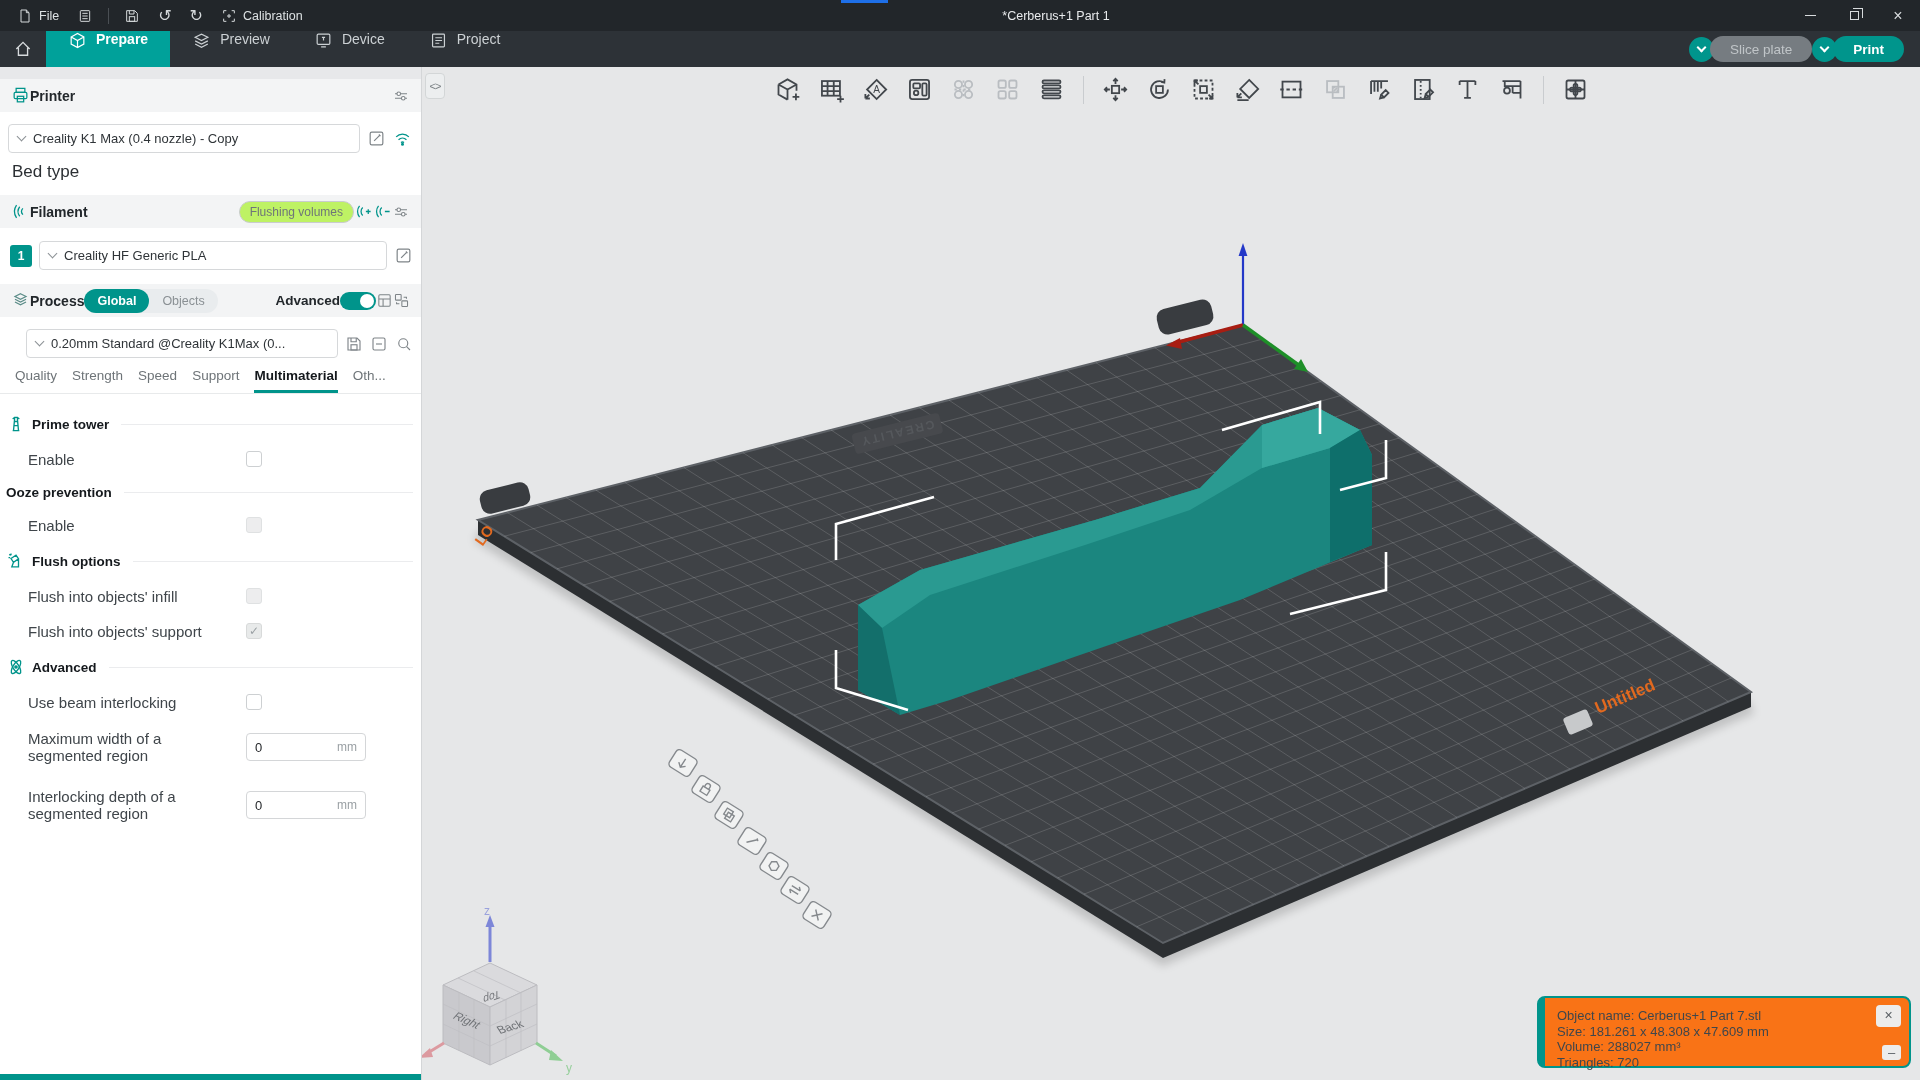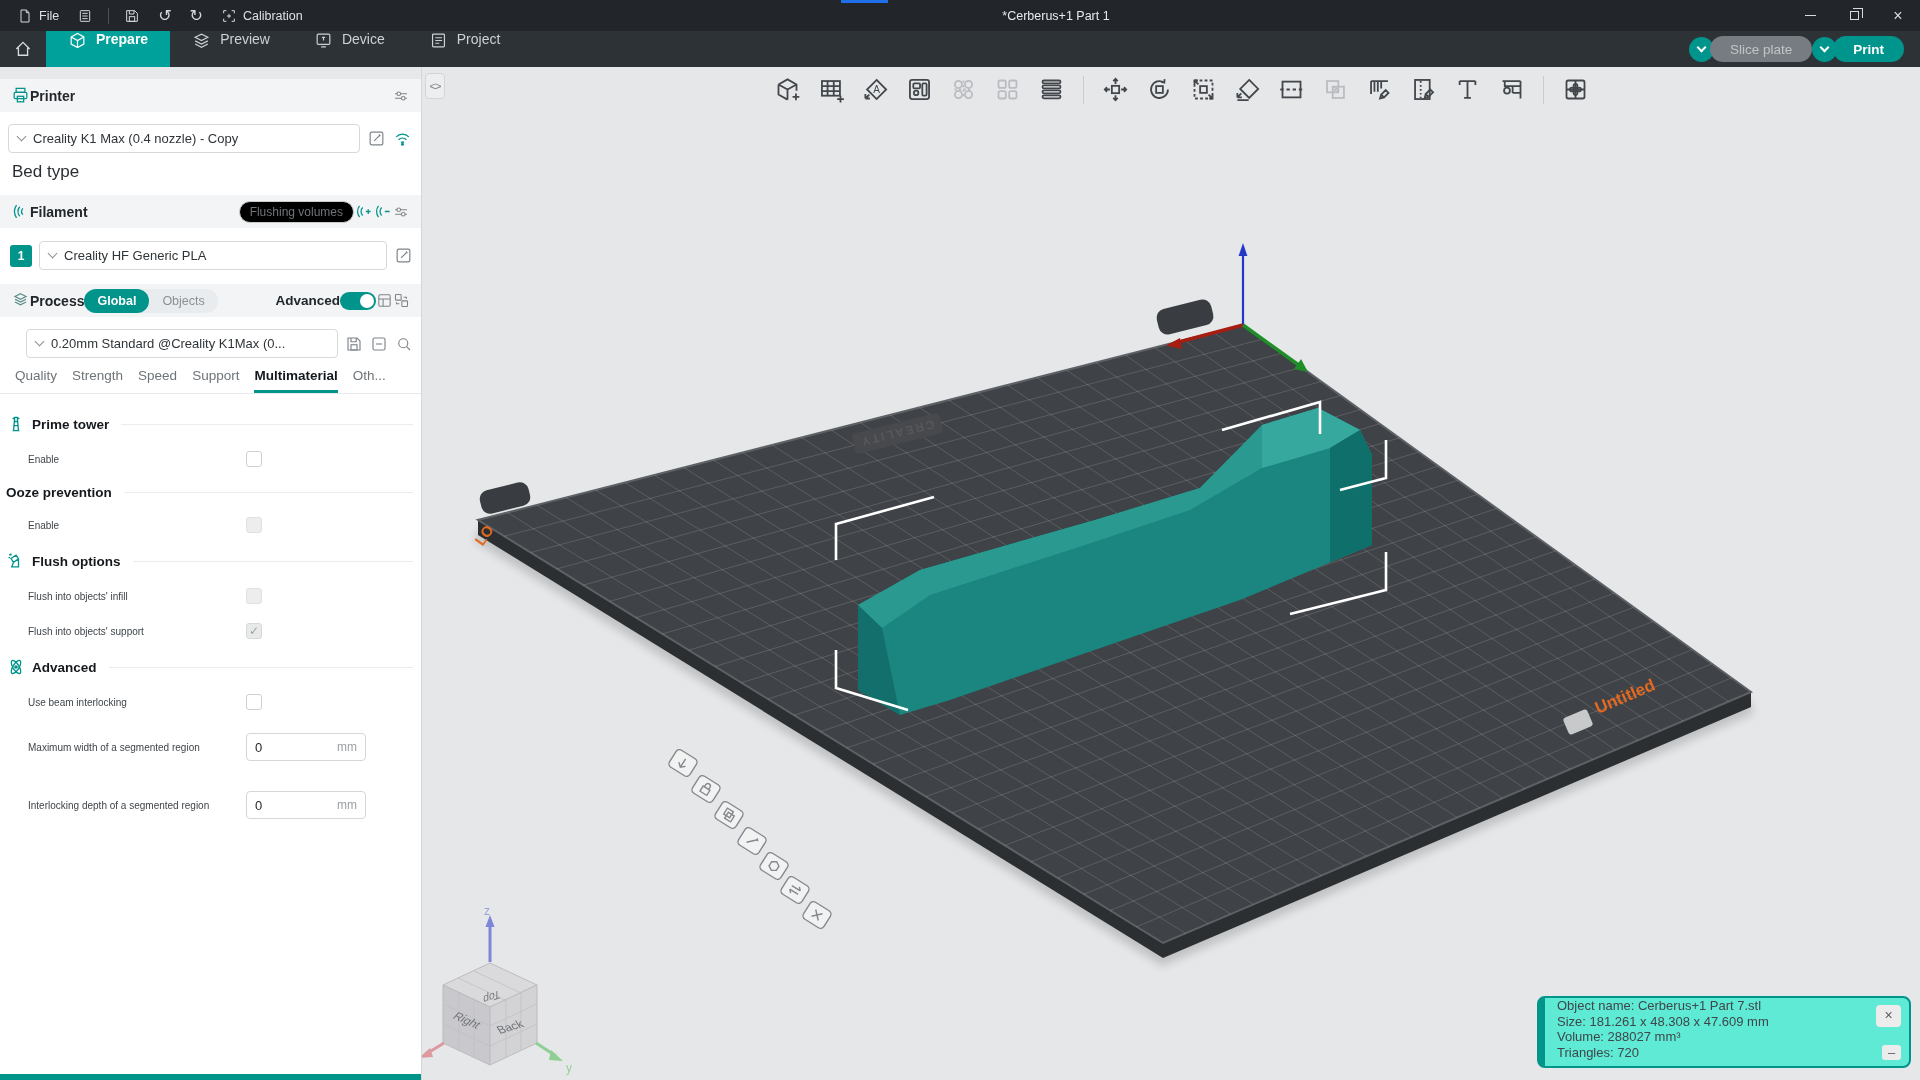--- a/index.html
+++ b/index.html
@@ -47,39 +47,39 @@
   .band svg { flex:none; }
   .spacer { flex:1; }
   .gicon { stroke:#7e8488; fill:none; stroke-width:1.5; }
   .ticon { stroke:#00948b; fill:none; stroke-width:1.6; }
   .selrow { display:flex; align-items:center; gap:7px; }
   .selbox { height:29px; border:1px solid #d6d8da; border-radius:4px; background:#fff;
     display:flex; align-items:center; gap:8px; padding:0 9px; font-size:13px; color:#2f3438; overflow:hidden; white-space:nowrap; }
   .dchev { width:7px; height:7px; border-right:1.4px solid #8b9094; border-bottom:1.4px solid #8b9094;
     transform:rotate(45deg); margin-top:-4px; flex:none; }
   .flushpill { height:22px; border:1px solid #c9ccce; border-radius:11px; color:#6f7579;
-    font-size:12px; display:flex; align-items:center; padding:0 10px; background:#000000; }
+    font-size:12px; display:flex; align-items:center; padding:0 10px; background:#bef264; }
   .slot1 { width:22px; height:22px; background:#00948b; color:#fff; border-radius:3px;
     font-size:12px; font-weight:bold; display:flex; align-items:center; justify-content:center; }
   .segwrap { height:24px; background:#e9ecee; border-radius:12px; display:flex; align-items:center; }
   .seg { height:24px; display:flex; align-items:center; padding:0 13px; font-size:12.5px; color:#8a9094; border-radius:12px; }
   .seg.on { background:#00948b; color:#fff; font-weight:bold; }
   .advlbl { font-size:13.5px; font-weight:bold; color:#22272b; }
   .toggle { width:36px; height:18px; border-radius:9px; background:#00948b; position:relative; }
   .toggle .knob { position:absolute; right:2px; top:2px; width:14px; height:14px; border-radius:50%; background:#fff; }
   #ptabs { display:flex; gap:15px; padding:10px 0 0 15px; font-size:13.5px; color:#6e7478;
     border-bottom:1px solid #e8eaeb; }
   #ptabs .ptab { padding-bottom:7px; }
   #ptabs .ptab.active { color:#14181c; font-weight:bold; border-bottom:3px solid #00948b; }
   #settings { padding:4px 8px 0 6px; }
   .shead { display:flex; align-items:center; gap:6px; margin:16px 0 0 0; }
   .shead .stitle { font-size:13.5px; font-weight:bold; color:#15191d; white-space:nowrap; }
   .shead .sline { flex:1; height:1px; background:#ebecee; margin-left:6px; }
   .srow { position:relative; margin-top:15px; padding-left:22px; min-height:20px; display:flex; align-items:center; }
-  .srow .slabel { font-size:10px; color:#3f454a; width:205px; line-height:17px; }
+  .srow .slabel { font-size:15px; color:#3f454a; width:205px; line-height:17px; }
   .srow .ctl { position:absolute; left:240px; top:50%; transform:translateY(-50%); }
   .cb { width:16px; height:16px; border-radius:3px; }
   .cb.unchecked { background:#fff; border:1px solid #cdd0d2; }
   .cb.disabled  { background:#ededee; border:1px solid #dfe1e2; }
   .cb.disabled-checked { background:#e8eaea; border:1px solid #d8dada; color:#9aa0a4;
     font-size:12px; display:flex; align-items:center; justify-content:center; }
   .numbox { width:120px; height:28px; border:1px solid #d4d6d8; border-radius:4px; background:#fff;
     display:flex; align-items:center; padding:0 8px; }
   .numbox input { border:none; outline:none; width:70px; font-size:13px; color:#26292c;
     font-family:"Liberation Sans",sans-serif; background:transparent; }
@@ -93,22 +93,22 @@
   #collapse { position:absolute; left:3px; top:6px; width:20px; height:26px; background:#eceeef;
     border:1px solid #d3d6d7; border-radius:4px; display:flex; align-items:center; justify-content:center;
     color:#7a8084; font-size:11px; letter-spacing:-1px; }
   #vp-toolbar { position:absolute; left:348px; top:5px; display:flex; align-items:center; gap:9px; }
   .tbtn { width:35px; height:35px; display:flex; align-items:center; justify-content:center; border-radius:4px; }
   .tbtn svg { stroke:#42474c; fill:none; stroke-width:1.6; }
   .tbtn.dis svg { stroke:#b9bdc1; }
   .tsep { width:1px; height:28px; background:#c9cccf; margin:0 5px; }
 
   
-  #infobox { position:absolute; left:1115px; top:929px; width:374px; height:72px; background:#5eead4;
-    border:2px solid #00948b; border-left:8px solid #00948b; border-radius:8px; padding:0 12px;
+  #infobox { position:absolute; left:1115px; top:929px; width:374px; height:72px; background:#f97316;
+    border:2px solid #00948b; border-left:8px solid #00948b; border-radius:8px; padding:10px 12px;
     font-size:13px; line-height:15.5px; color:#40464b; }
   #infobox .close { position:absolute; right:8px; top:7px; width:25px; height:22px; background:#ececec;
     border-radius:4px; color:#5a6065; font-size:14px; display:flex; align-items:center; justify-content:center; }
   #infobox .mini { position:absolute; right:8px; bottom:6px; width:19px; height:15px; background:#ececec;
     border-radius:3px; color:#5a6065; font-size:13px; line-height:11px; display:flex; align-items:center; justify-content:center; }
 </style>
 </head>
 <body>
 
 <div id="titlebar">

